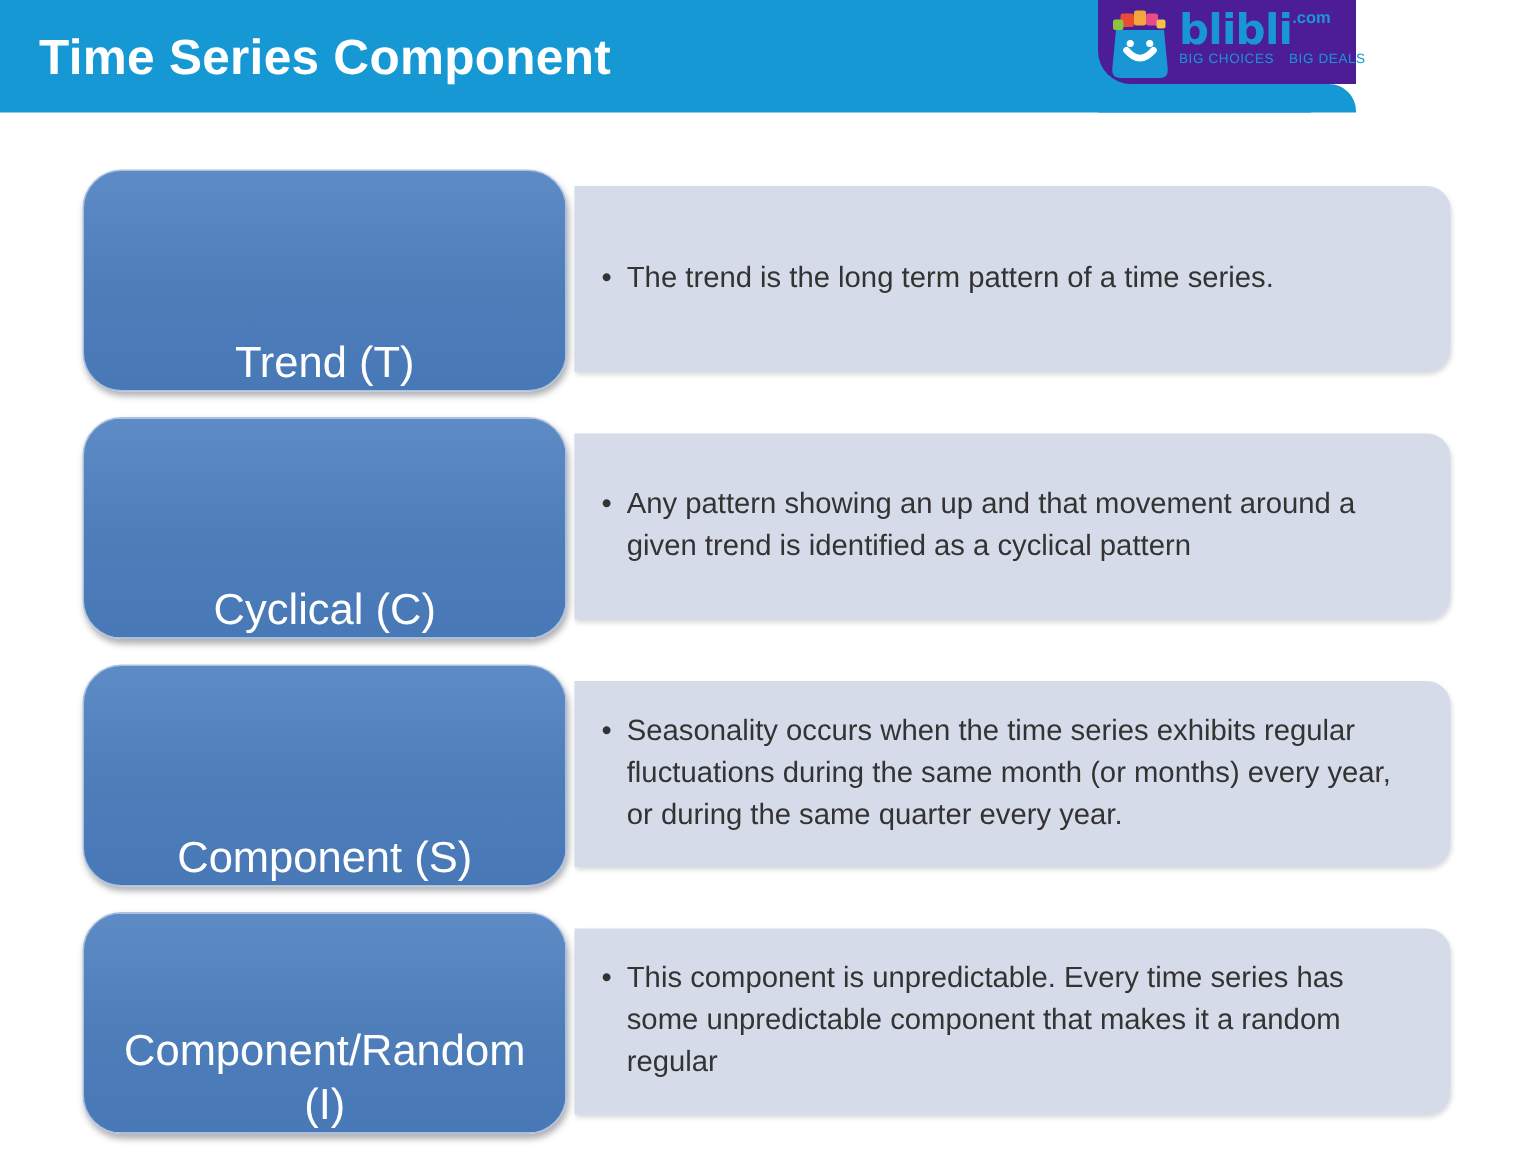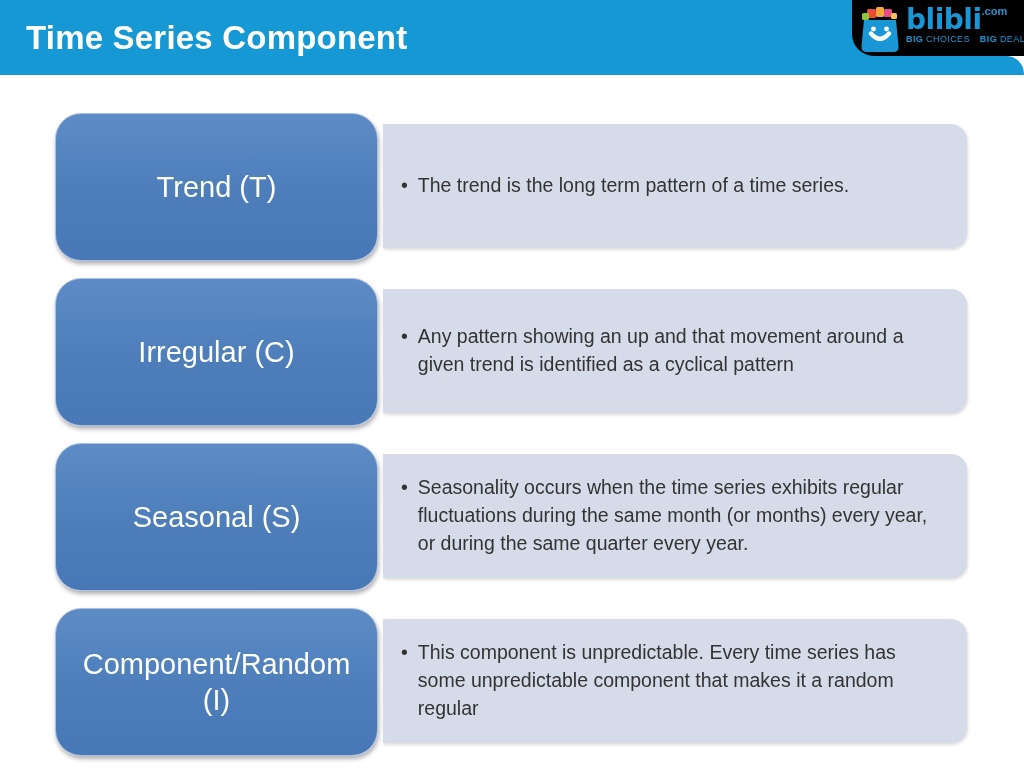--- a/index.html
+++ b/index.html
@@ -5,61 +5,61 @@
   html,body{margin:0;padding:0;background:#888;}
   .slide{
     position:relative;
     width:1024px;height:768px;
     background:#ffffff;
     overflow:hidden;
     font-family:"Liberation Sans", sans-serif;
   }
 
   
-  .hdr{position:absolute;left:0;top:0;width:1024px;height:78px;}
+  .hdr{position:absolute;left:0;top:0;width:904px;height:78px;}
   .hdr-bar{
     position:absolute;left:0;top:0;
     width:874px;height:75px;
     background:#1598d4;
   }
   .hdr-under{
     position:absolute;right:0;top:56px;
     width:172px;height:19px;
     background:#1598d4;
     border-top-right-radius:18px;
   }
   .hdr-title{
     position:absolute;left:26px;top:0;height:75px;
     display:flex;align-items:center;
     margin:0;
     color:#ffffff;font-size:33px;font-weight:bold;letter-spacing:0.2px;
   }
   .logo-plate{
     position:absolute;right:0;top:0;
     width:172px;height:56px;
-    background:#000000;
+    background:#4c1d95;
     border-bottom-left-radius:22px;
     z-index:2;
   }
   .logo-inner{position:absolute;left:8px;top:6px;display:flex;}
   .logo-text{margin-left:6px;line-height:1;}
   .brand-line{white-space:nowrap;}
   .brand{
     color:#1897d4;font-size:28px;font-weight:bold;letter-spacing:-0.5px;
     font-family:"DejaVu Sans", sans-serif;
   }
   .tld{
     color:#1897d4;font-size:11px;font-weight:bold;
     vertical-align:14px;letter-spacing:0;
   }
   .tagline{
     margin-top:1px;
     color:#1897d4;font-size:9px;letter-spacing:0.4px;white-space:nowrap;
   }
-  .tagline .b{font-weight:bold;}
+  .tagline .b{font-weight:normal;}
   .tagline .sp{display:inline-block;width:7px;}
 
   
   .rows{
     position:absolute;left:55px;top:113px;
     width:912px; 
   }
   .row{position:relative;height:148px;margin-bottom:17px;}
   .desc-box{
     position:absolute;left:328px;right:0;top:11px;bottom:13px;
@@ -75,21 +75,21 @@
     color:#333333;font-size:19.5px;line-height:1.42;
   }
   .bullet{margin-right:10px;}
   .desc p{margin:0;}
   .label-box{
     position:absolute;left:0;top:0;bottom:0;width:323px;
     background:linear-gradient(180deg,#5d8bc5 0%,#4d7eba 55%,#4878b6 100%);
     border:1px solid #a9c0de;
     border-radius:26px;
     box-sizing:border-box;
-    display:flex;align-items:center;justify-content:center;
+    display:flex;align-items:flex-end;justify-content:center;
     box-shadow:1px 3px 4px rgba(80,80,90,0.45);
   }
   .label-box span{
     display:block;max-width:272px;
     color:#ffffff;font-size:29px;line-height:1.25;text-align:center;
   }
 </style>
 </head>
 <body>
 
@@ -143,33 +143,33 @@
     </div>
 
     <div class="row">
       <div class="desc-box">
         <div class="desc">
           <span class="bullet">•</span>
           <p>Any pattern showing an up and that movement around a given trend is identified as a cyclical pattern</p>
         </div>
       </div>
       <div class="label-box">
-        <span>Irregular (C)</span>
+        <span>Cyclical (C)</span>
       </div>
     </div>
 
     <div class="row">
       <div class="desc-box">
         <div class="desc">
           <span class="bullet">•</span>
           <p>Seasonality occurs when the time series exhibits regular fluctuations during the same month (or months) every year, or during the same quarter every year.</p>
         </div>
       </div>
       <div class="label-box">
-        <span>Seasonal (S)</span>
+        <span>Component (S)</span>
       </div>
     </div>
 
     <div class="row">
       <div class="desc-box">
         <div class="desc">
           <span class="bullet">•</span>
           <p>This component is unpredictable. Every time series has some unpredictable component that makes it a random regular</p>
         </div>
       </div>

